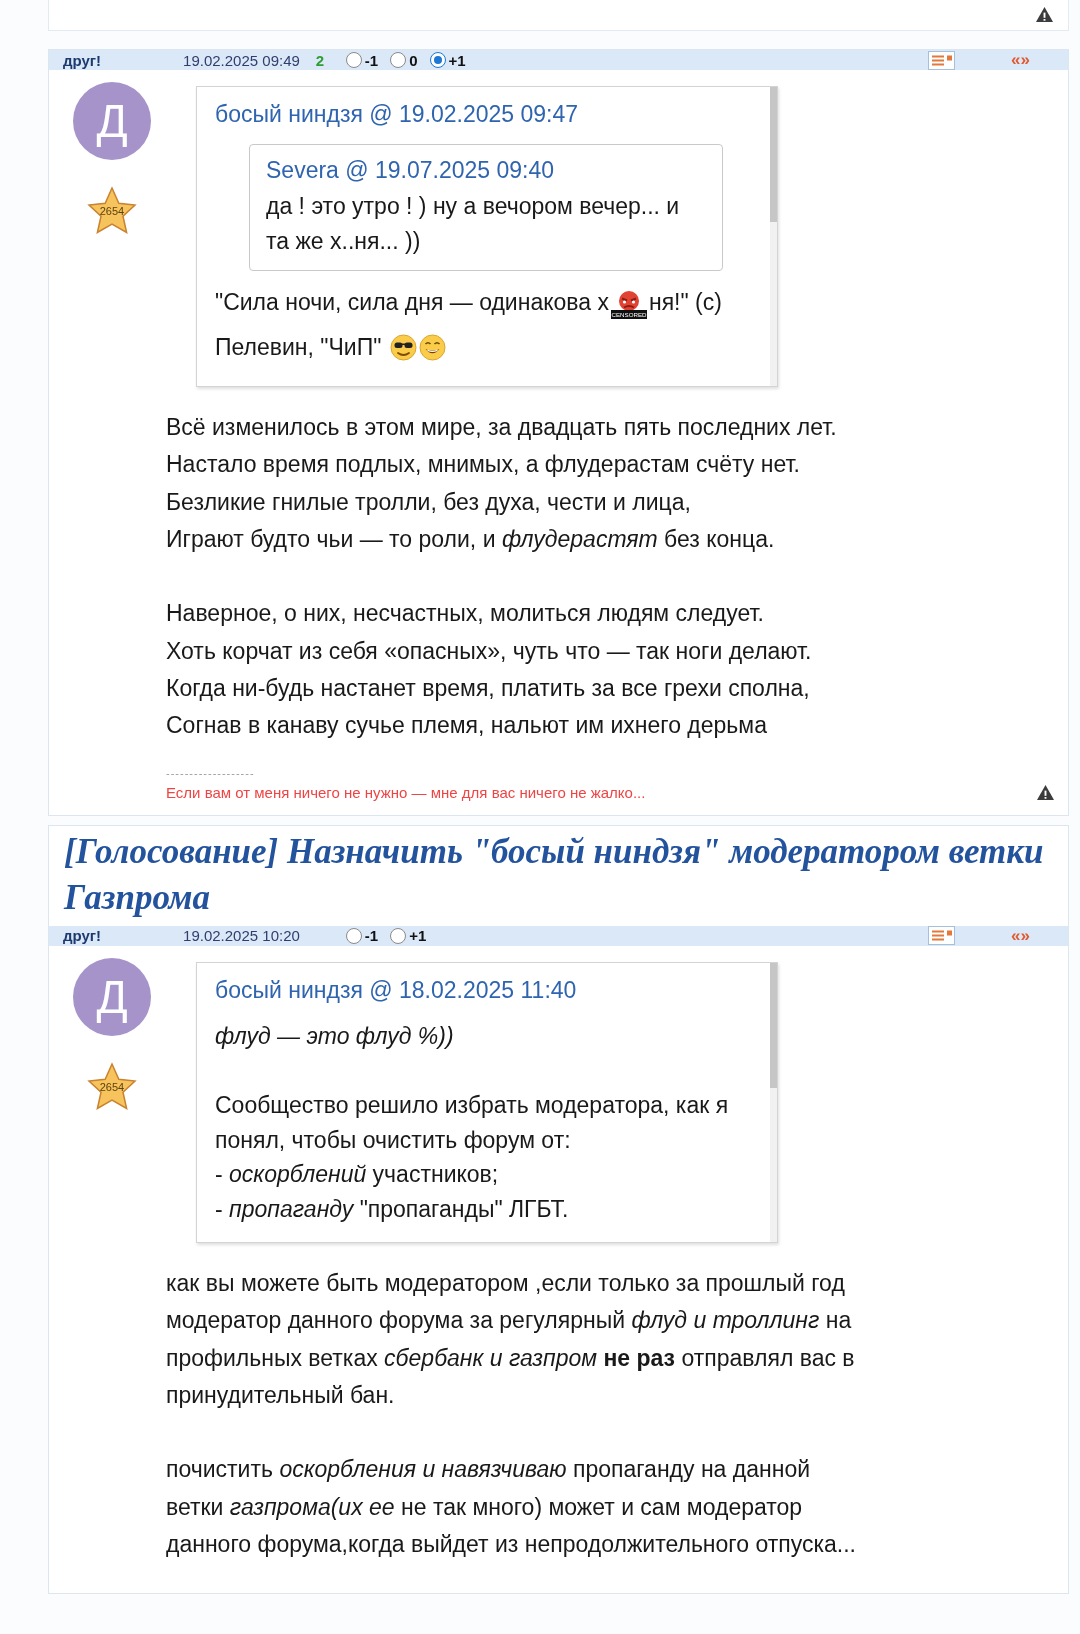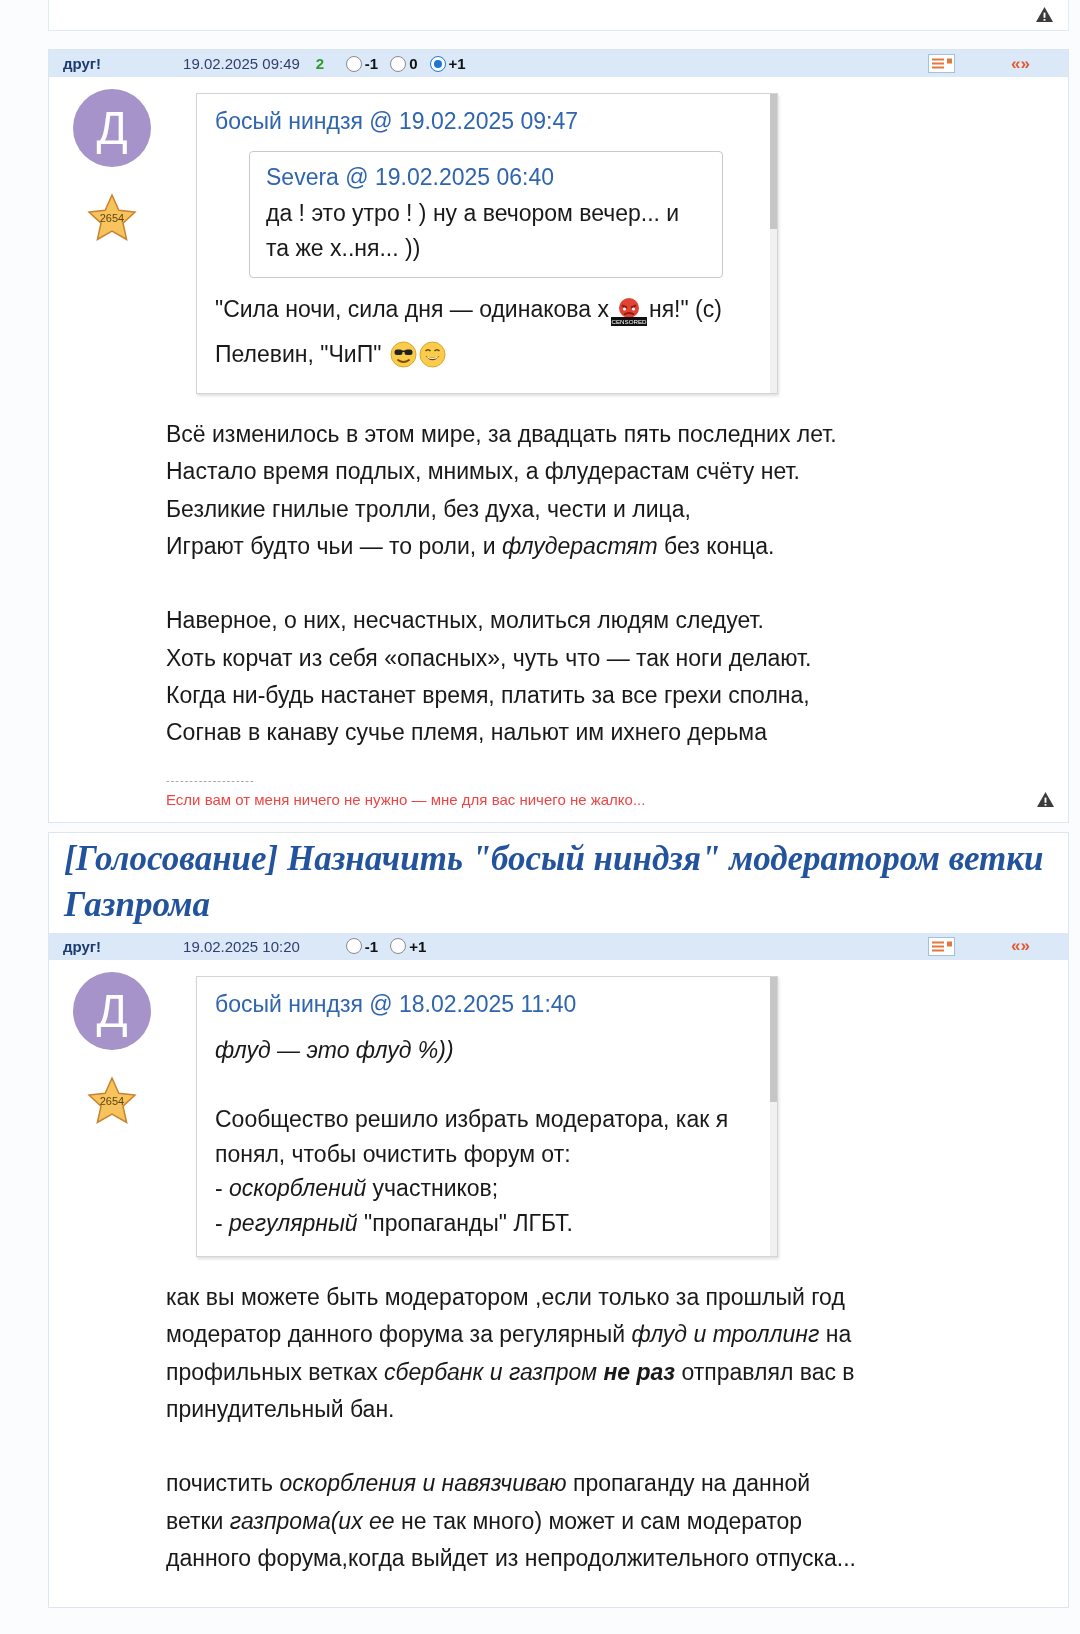--- a/index.html
+++ b/index.html
@@ -22,21 +22,21 @@
   .title{
     font-family:"Liberation Serif", serif;
     font-style:italic;font-weight:600;
     font-size:35px;line-height:1.32;
     color:#24539E;
     padding:3px 15px 4px 15px;
     cursor:pointer;
   }
   .bar{
     background:#DBE8F7;
-    height:27px;
+    height:20px;
     display:flex;align-items:center;
     padding:0 14px;
     font-size:15px;
   }
   .bar .friend{color:#1C3A70;font-weight:bold;}
   .bar .date{color:#303E6E;margin-left:82px;text-align:center;}
   .bar .rating{color:#2F9D32;font-weight:bold;margin-left:16px;min-width:12px;}
   .votes{margin-left:18px;display:flex;align-items:center;}
   .vote{display:flex;align-items:center;margin-right:12px;cursor:pointer;}
   .radio{
@@ -78,21 +78,21 @@
   .nested{
     border:1px solid #C9C9C9;border-radius:4px;
     padding:8px 16px 12px;
     margin:10px 14px 14px 34px;
   }
   .qbody{margin-top:10px;}
   .scroll-track{position:absolute;right:0;top:0;bottom:0;width:7px;background:#F1F1F1;}
   .scroll-thumb{position:absolute;right:0;top:0;width:7px;height:45%;background:#C6C6C6;}
   .main{font-size:23px;line-height:1.62;margin:4px 0 24px 0;}
   .it{font-style:italic;}
-  .bd{font-weight:bold;font-style:italic;}
+  .bd{font-weight:bold;}
   .sig{margin-top:6px;padding-bottom:8px;}
   .sig-dash{color:#9A9A9A;font-size:11px;letter-spacing:1px;line-height:1;}
   .sig-text{color:#ef4444;font-size:15px;margin-top:5px;}
   .card .warn{position:absolute;right:13px;bottom:10px;cursor:pointer;}
   .emoji{vertical-align:-6px;margin-left:2px;}
   .censored{vertical-align:-10px;margin:0 1px;}
 </style>
 </head>
 <body>
 
@@ -145,21 +145,21 @@
     <div class="star">
       <svg width="50" height="50" viewBox="0 0 50 50">
           <path d="M25 2 L31.8 17.2 L48 19 L36 30.2 L39.6 46.5 L25 38 L10.4 46.5 L14 30.2 L2 19 L18.2 17.2 Z" fill="#F6C35C" stroke="#C9822F" stroke-width="1.5"></path>
         </svg>
       <span class="star-num">2654</span>
     </div>
 
     <div class="quote">
       <span class="qlink">босый ниндзя @ 19.02.2025 09:47</span>
       <div class="nested">
-        <span class="qlink">Severa @ 19.02.2025 06:40</span>
+        <span class="qlink">Severa @ 19.07.2025 09:40</span>
         <div><span>да ! это утро ! ) ну а вечором вечер... и та же х..ня... ))</span></div>
       </div>
       <div class="qbody">
         <span>"Сила ночи, сила дня — одинакова х</span><span class="censored"><svg width="38" height="30" viewBox="0 0 38 30">
               <circle cx="19" cy="11" r="10" fill="#E04333"></circle>
               <path d="M12 8.5 L17 10.5" stroke="#8E1B12" stroke-width="2"></path>
               <path d="M26 8.5 L21 10.5" stroke="#8E1B12" stroke-width="2"></path>
               <circle cx="14.5" cy="12" r="1.6" fill="#fff"></circle>
               <circle cx="23.5" cy="12" r="1.6" fill="#fff"></circle>
               <path d="M14 17.5 Q19 14.5 24 17.5" stroke="#8E1B12" stroke-width="2" fill="none"></path>
@@ -236,21 +236,21 @@
     <div class="avatar">Д</div>
     <div class="star">
       <svg width="50" height="50" viewBox="0 0 50 50">
           <path d="M25 2 L31.8 17.2 L48 19 L36 30.2 L39.6 46.5 L25 38 L10.4 46.5 L14 30.2 L2 19 L18.2 17.2 Z" fill="#F6C35C" stroke="#C9822F" stroke-width="1.5"></path>
         </svg>
       <span class="star-num">2654</span>
     </div>
 
     <div class="quote">
       <span class="qlink">босый ниндзя @ 18.02.2025 11:40</span>
-      <div class="qbody"><span class="it">флуд — это флуд %))</span><br><br><span>Сообщество решило избрать модератора, как я понял, чтобы очистить форум от:</span><br><span>- </span><span class="it">оскорблений</span><span> участников;</span><br><span>- </span><span class="it">регулярный</span><span> "пропаганды" ЛГБТ.</span></div>
+      <div class="qbody"><span class="it">флуд — это флуд %))</span><br><br><span>Сообщество решило избрать модератора, как я понял, чтобы очистить форум от:</span><br><span>- </span><span class="it">оскорблений</span><span> участников;</span><br><span>- </span><span class="it">пропаганду</span><span> "пропаганды" ЛГБТ.</span></div>
       <span class="scroll-track">
           <span class="scroll-thumb"></span>
         </span>
     </div>
 
     <div class="main"><span>как вы можете быть модератором ,если только за прошлый год модератор данного форума за регулярный </span><span class="it">флуд и троллинг</span><span> на профильных ветках </span><span class="it">сбербанк и газпром</span><span> </span><span class="bd">не раз</span><span> отправлял вас в принудительный бан.</span><br><br><span>почистить </span><span class="it">оскорбления и навязчиваю</span><span> пропаганду на данной ветки </span><span class="it">газпрома(их ее</span><span> не так много) может и сам модератор данного форума,когда выйдет из непродолжительного отпуска...</span></div>
 
   </div>
 
 </article>

